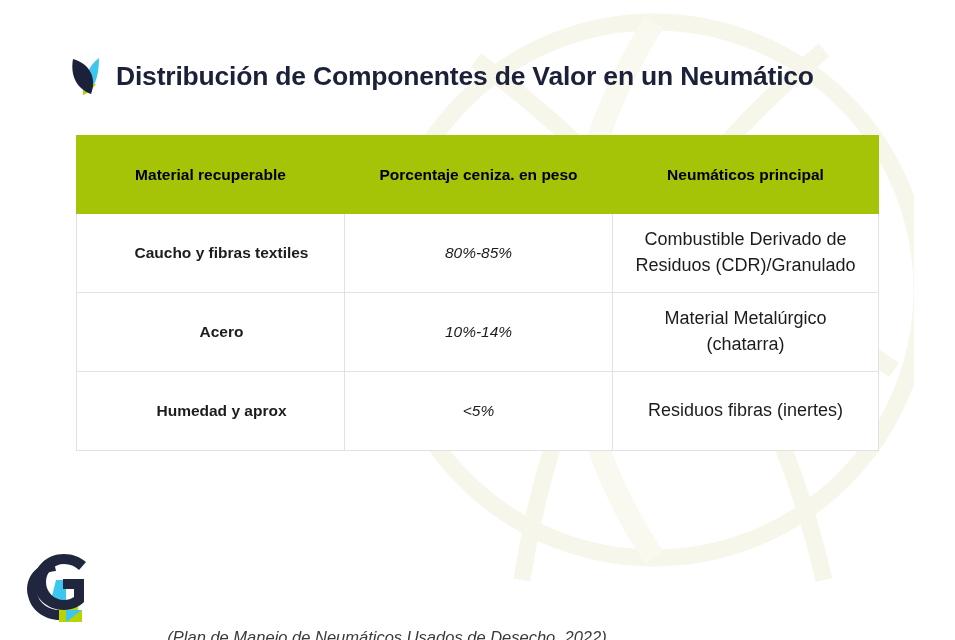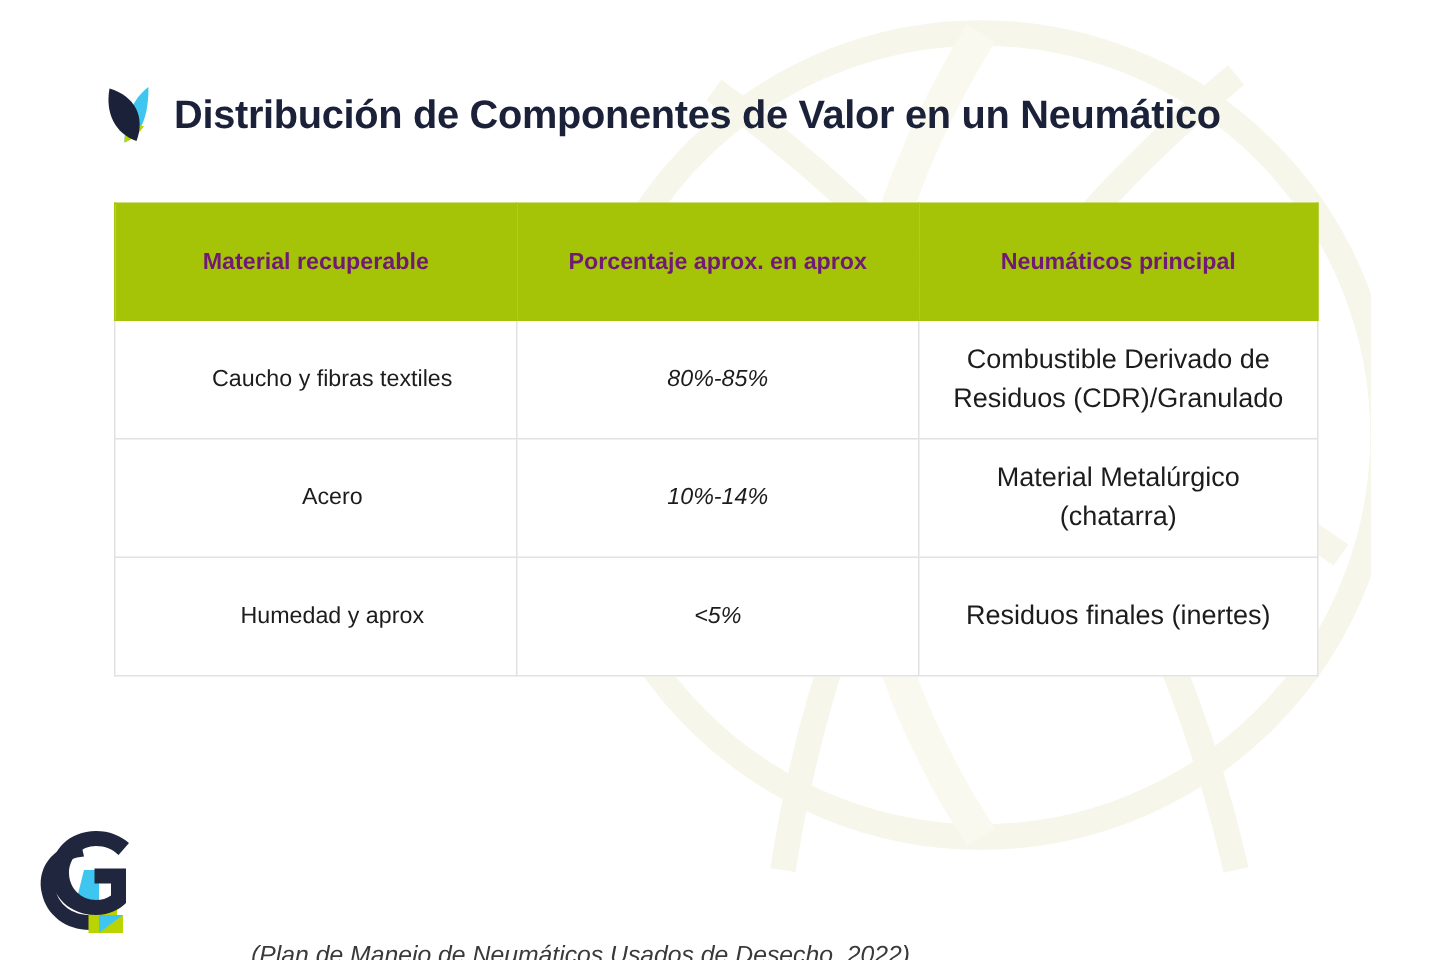--- a/index.html
+++ b/index.html
@@ -74,21 +74,21 @@
     border-collapse: collapse;
     table-layout: fixed;
   }
 
   table.value-table col.c1 { width: 268px; }
   table.value-table col.c2 { width: 268px; }
   table.value-table col.c3 { width: 266px; }
 
   thead th {
     background: #a5c407;
-    color: #701a75;
+    color: #000000;
     font-size: 15.5px;
     font-weight: bold;
     height: 78px;
     vertical-align: middle;
     text-align: center;
     border: 1px solid #a5c407;
     padding: 4px 10px;
   }
 
   tbody td {
@@ -97,21 +97,21 @@
     text-align: center;
     border: 1px solid #e2e2e2;
     background: #ffffff;
     padding: 6px 14px;
     font-size: 15.5px;
     color: #1c1c1c;
     line-height: 1.42;
   }
 
   tbody td.material {
-    font-weight: normal;
+    font-weight: bold;
     font-size: 15.5px;
     padding-left: 36px;
   }
 
   tbody td.pct { font-size: 15.5px; font-style: italic; }
   tbody td.valoracion { font-size: 18px; }
 
   
   .footer-caption {
     position: absolute;
@@ -167,39 +167,39 @@
   <div class="table-wrap">
     <table class="value-table">
       <colgroup>
         <col class="c1">
           <col class="c2">
           <col class="c3">
       </colgroup>
       <thead>
         <tr>
           <th>Material recuperable</th>
-          <th>Porcentaje aprox. en aprox</th>
+          <th>Porcentaje ceniza. en peso</th>
           <th>Neumáticos principal</th>
         </tr>
       </thead>
       <tbody>
         <tr>
           <td class="material">Caucho y fibras textiles</td>
           <td class="pct">80%-85%</td>
           <td class="valoracion">Combustible Derivado de Residuos (CDR)/Granulado</td>
         </tr>
         <tr>
           <td class="material">Acero</td>
           <td class="pct">10%-14%</td>
           <td class="valoracion">Material Metalúrgico (chatarra)</td>
         </tr>
         <tr>
           <td class="material">Humedad y aprox</td>
           <td class="pct">&lt;5%</td>
-          <td class="valoracion">Residuos finales (inertes)</td>
+          <td class="valoracion">Residuos fibras (inertes)</td>
         </tr>
       </tbody>
     </table>
   </div>
 
   <div class="footer-caption">(Plan de Manejo de Neumáticos Usados de Desecho, 2022)</div>
 
   <div class="brand-logo">
     <svg viewBox="0 0 78 80" xmlns="http://www.w3.org/2000/svg">
 

